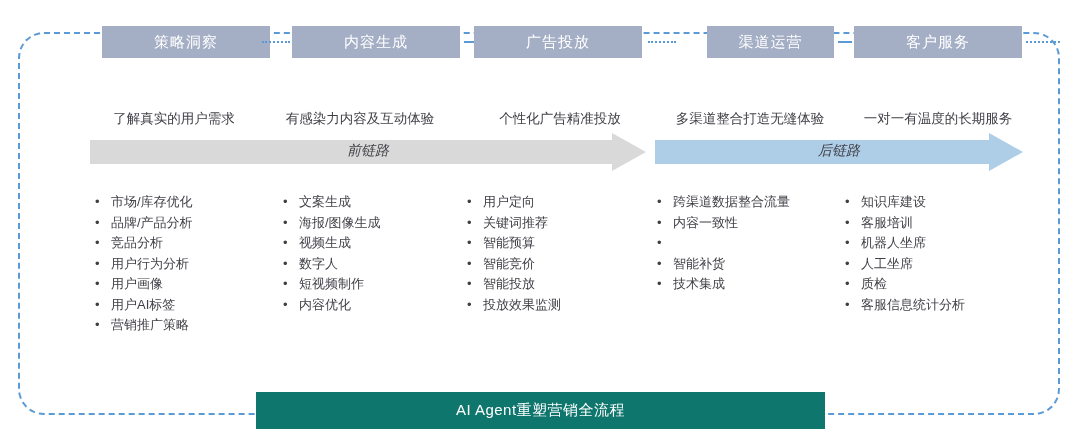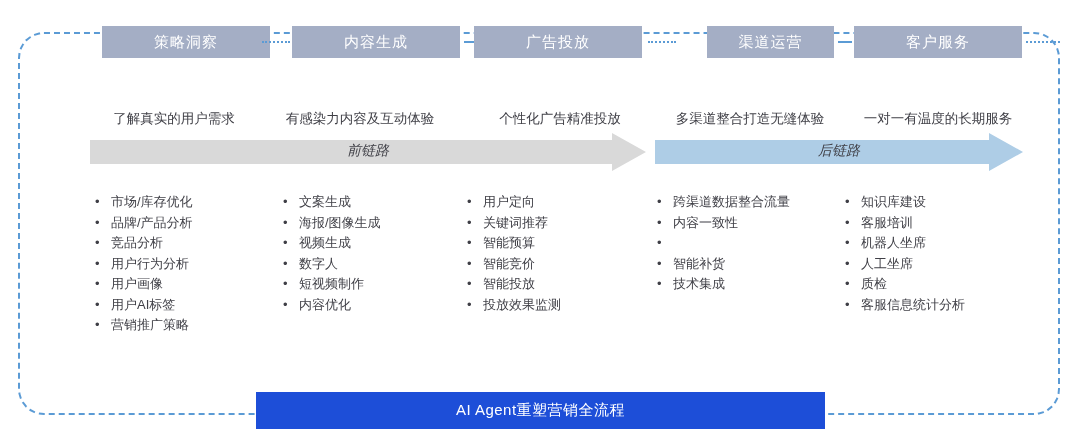--- a/index.html
+++ b/index.html
@@ -93,21 +93,21 @@
     line-height:19.5px;
     text-align:left;
   }
   .bullet-text{flex:1;}
 
   
   .banner{
     position:absolute;
     left:256px; top:392px;
     width:569px; height:37px;
-    background:#1d4ed8;
+    background:#0f766e;
     display:flex;align-items:center;justify-content:center;
     color:#ffffff;
     font-size:15px;
     letter-spacing:.5px;
   }
 </style>
 </head>
 <body>
 
 <div id="stage">

